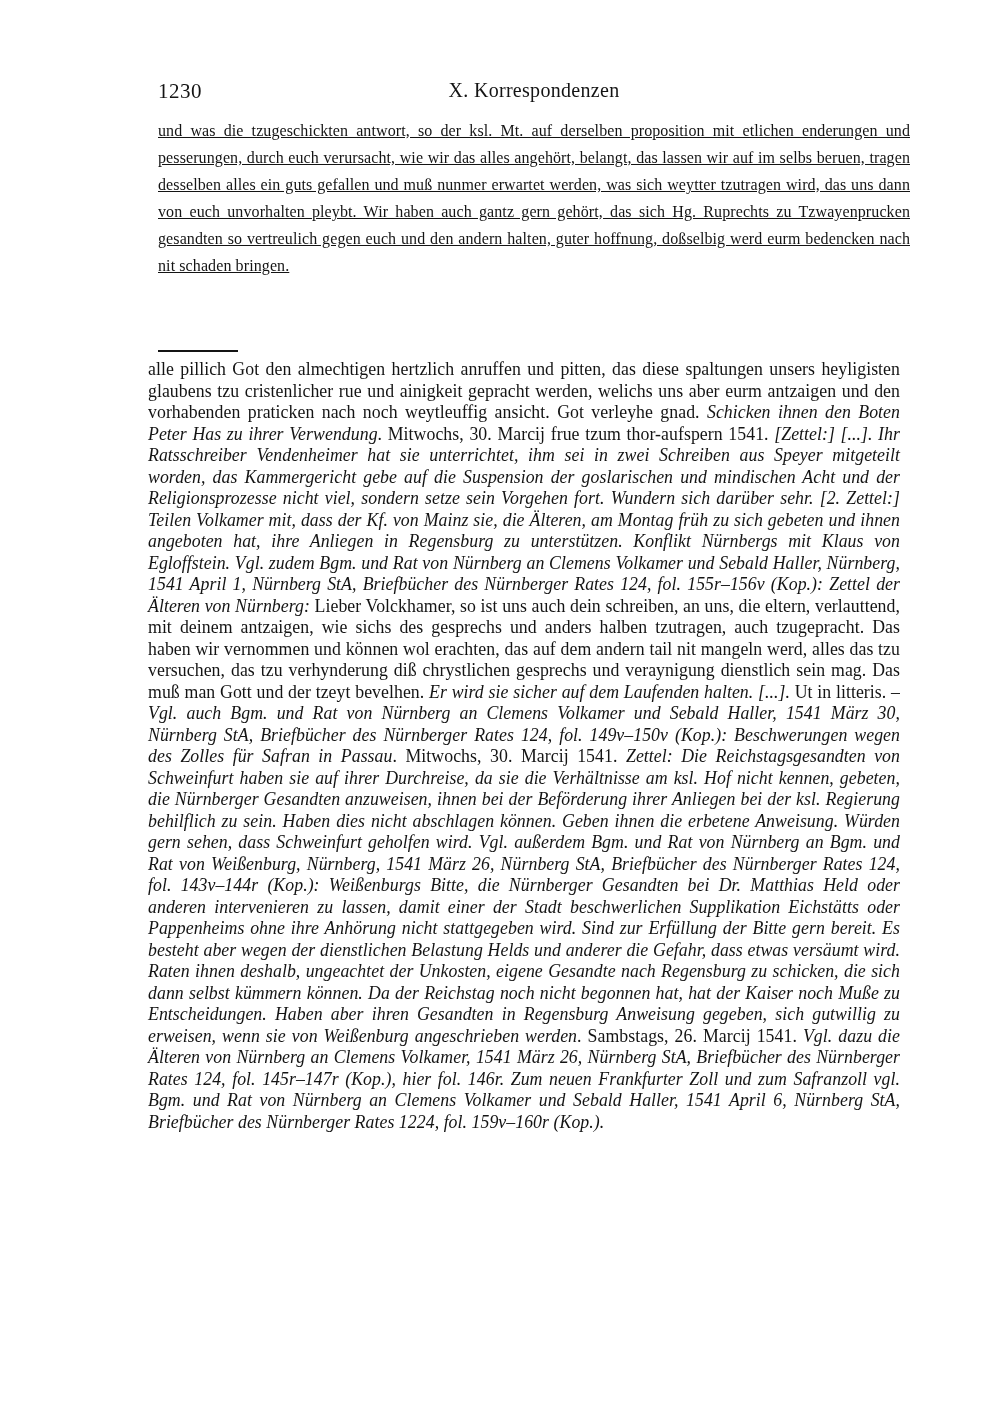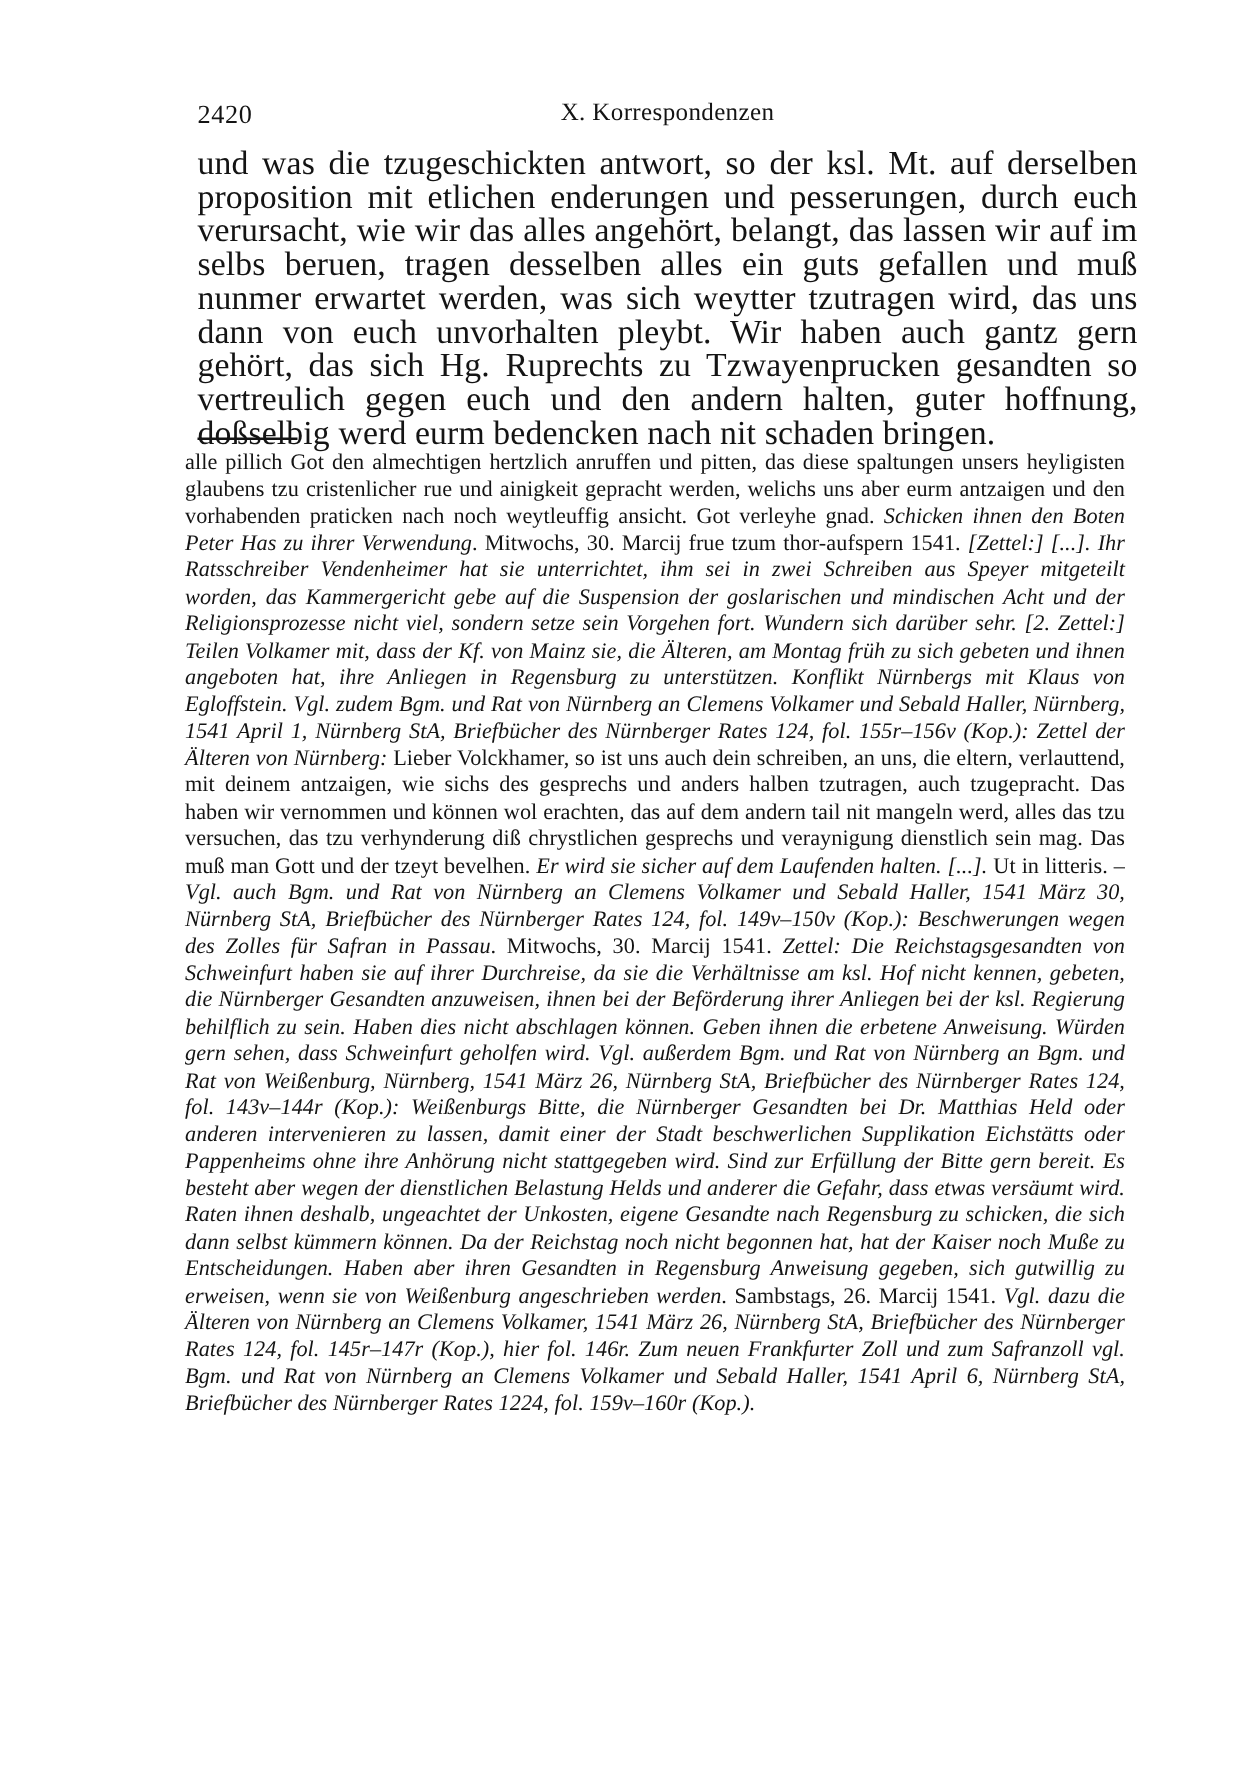--- a/index.html
+++ b/index.html
@@ -35,24 +35,25 @@
     display: block;
     text-align: center;
     font-size: 20px;
     letter-spacing: 0.3px;
   }
   .main-text {
     position: absolute;
     left: 158px;
     top: 117px;
     width: 752px;
-    font-size: 27px;
+    font-size: 16px;
     line-height: 27px;
     text-align: justify;
     letter-spacing: 0.1px;
+    text-decoration: underline;
   }
   .footnote-rule {
     position: absolute;
     left: 158px;
     top: 350px;
     width: 80px;
     height: 0;
     border-top: 2px solid #141414;
   }
   .footnote {
@@ -67,21 +68,21 @@
   }
   .footnote .italic { font-style: italic; }
   .footnote .roman  { font-style: normal; }
 </style>
 </head>
 <body>
 
 <div class="page">
 
   <div class="header">
-    <span class="page-number">2420</span>
+    <span class="page-number">1230</span>
     <span class="running-head">X. Korrespondenzen</span>
   </div>
 
   <div class="main-text">und was die tzugeschickten antwort, so der ksl. Mt. auf derselben proposition mit etlichen enderungen und pesserungen, durch euch verursacht, wie wir das alles angehört, belangt, das lassen wir auf im selbs beruen, tragen desselben alles ein guts gefallen und muß nunmer erwartet werden, was sich weytter tzutragen wird, das uns dann von euch unvorhalten pleybt. Wir haben auch gantz gern gehört, das sich Hg. Ruprechts zu Tzwayenprucken gesandten so vertreulich gegen euch und den andern halten, guter hoffnung, doßselbig werd eurm bedencken nach nit schaden bringen.</div>
 
   <div class="footnote-rule"></div>
 
   <div class="footnote"><span class="roman">alle pillich Got den almechtigen hertzlich anruffen und pitten, das diese spaltungen unsers heyligisten glaubens tzu cristenlicher rue und ainigkeit gepracht werden, welichs uns aber eurm antzaigen und den vorhabenden praticken nach noch weytleuffig ansicht. Got verleyhe gnad. </span><span class="italic">Schicken ihnen den Boten Peter Has zu ihrer Verwendung</span><span class="roman">. Mitwochs, 30. Marcij frue tzum thor-aufspern 1541. </span><span class="italic">[Zettel:] [...]. Ihr Ratsschreiber Vendenheimer hat sie unterrichtet, ihm sei in zwei Schreiben aus Speyer mitgeteilt worden, das Kammergericht gebe auf die Suspension der goslarischen und mindischen Acht und der Religionsprozesse nicht viel, sondern setze sein Vorgehen fort. Wundern sich darüber sehr. [2. Zettel:] Teilen Volkamer mit, dass der Kf. von Mainz sie, die Älteren, am Montag früh zu sich gebeten und ihnen angeboten hat, ihre Anliegen in Regensburg zu unterstützen. Konflikt Nürnbergs mit Klaus von Egloffstein. Vgl. zudem Bgm. und Rat von Nürnberg an Clemens Volkamer und Sebald Haller, Nürnberg, 1541 April 1, Nürnberg StA, Briefbücher des Nürnberger Rates 124, fol. 155r–156v (Kop.): Zettel der Älteren von Nürnberg:</span><span class="roman"> Lieber Volckhamer, so ist uns auch dein schreiben, an uns, die eltern, verlauttend, mit deinem antzaigen, wie sichs des gesprechs und anders halben tzutragen, auch tzugepracht. Das haben wir vernommen und können wol erachten, das auf dem andern tail nit mangeln werd, alles das tzu versuchen, das tzu verhynderung diß chrystlichen gesprechs und veraynigung dienstlich sein mag. Das muß man Gott und der tzeyt bevelhen. </span><span class="italic">Er wird sie sicher auf dem Laufenden halten. [...].</span><span class="roman"> Ut in litteris. – </span><span class="italic">Vgl. auch Bgm. und Rat von Nürnberg an Clemens Volkamer und Sebald Haller, 1541 März 30, Nürnberg StA, Briefbücher des Nürnberger Rates 124, fol. 149v–150v (Kop.): Beschwerungen wegen des Zolles für Safran in Passau</span><span class="roman">. Mitwochs, 30. Marcij 1541. </span><span class="italic">Zettel: Die Reichstagsgesandten von Schweinfurt haben sie auf ihrer Durchreise, da sie die Verhältnisse am ksl. Hof nicht kennen, gebeten, die Nürnberger Gesandten anzuweisen, ihnen bei der Beförderung ihrer Anliegen bei der ksl. Regierung behilflich zu sein. Haben dies nicht abschlagen können. Geben ihnen die erbetene Anweisung. Würden gern sehen, dass Schweinfurt geholfen wird. Vgl. außerdem Bgm. und Rat von Nürnberg an Bgm. und Rat von Weißenburg, Nürnberg, 1541 März 26, Nürnberg StA, Briefbücher des Nürnberger Rates 124, fol. 143v–144r (Kop.): Weißenburgs Bitte, die Nürnberger Gesandten bei Dr. Matthias Held oder anderen intervenieren zu lassen, damit einer der Stadt beschwerlichen Supplikation Eichstätts oder Pappenheims ohne ihre Anhörung nicht stattgegeben wird. Sind zur Erfüllung der Bitte gern bereit. Es besteht aber wegen der dienstlichen Belastung Helds und anderer die Gefahr, dass etwas versäumt wird. Raten ihnen deshalb, ungeachtet der Unkosten, eigene Gesandte nach Regensburg zu schicken, die sich dann selbst kümmern können. Da der Reichstag noch nicht begonnen hat, hat der Kaiser noch Muße zu Entscheidungen. Haben aber ihren Gesandten in Regensburg Anweisung gegeben, sich gutwillig zu erweisen, wenn sie von Weißenburg angeschrieben werden</span><span class="roman">. Sambstags, 26. Marcij 1541. </span><span class="italic">Vgl. dazu die Älteren von Nürnberg an Clemens Volkamer, 1541 März 26, Nürnberg StA, Briefbücher des Nürnberger Rates 124, fol. 145r–147r (Kop.), hier fol. 146r. Zum neuen Frankfurter Zoll und zum Safranzoll vgl. Bgm. und Rat von Nürnberg an Clemens Volkamer und Sebald Haller, 1541 April 6, Nürnberg StA, Briefbücher des Nürnberger Rates 1224, fol. 159v–160r (Kop.).</span></div>
 
 </div>

